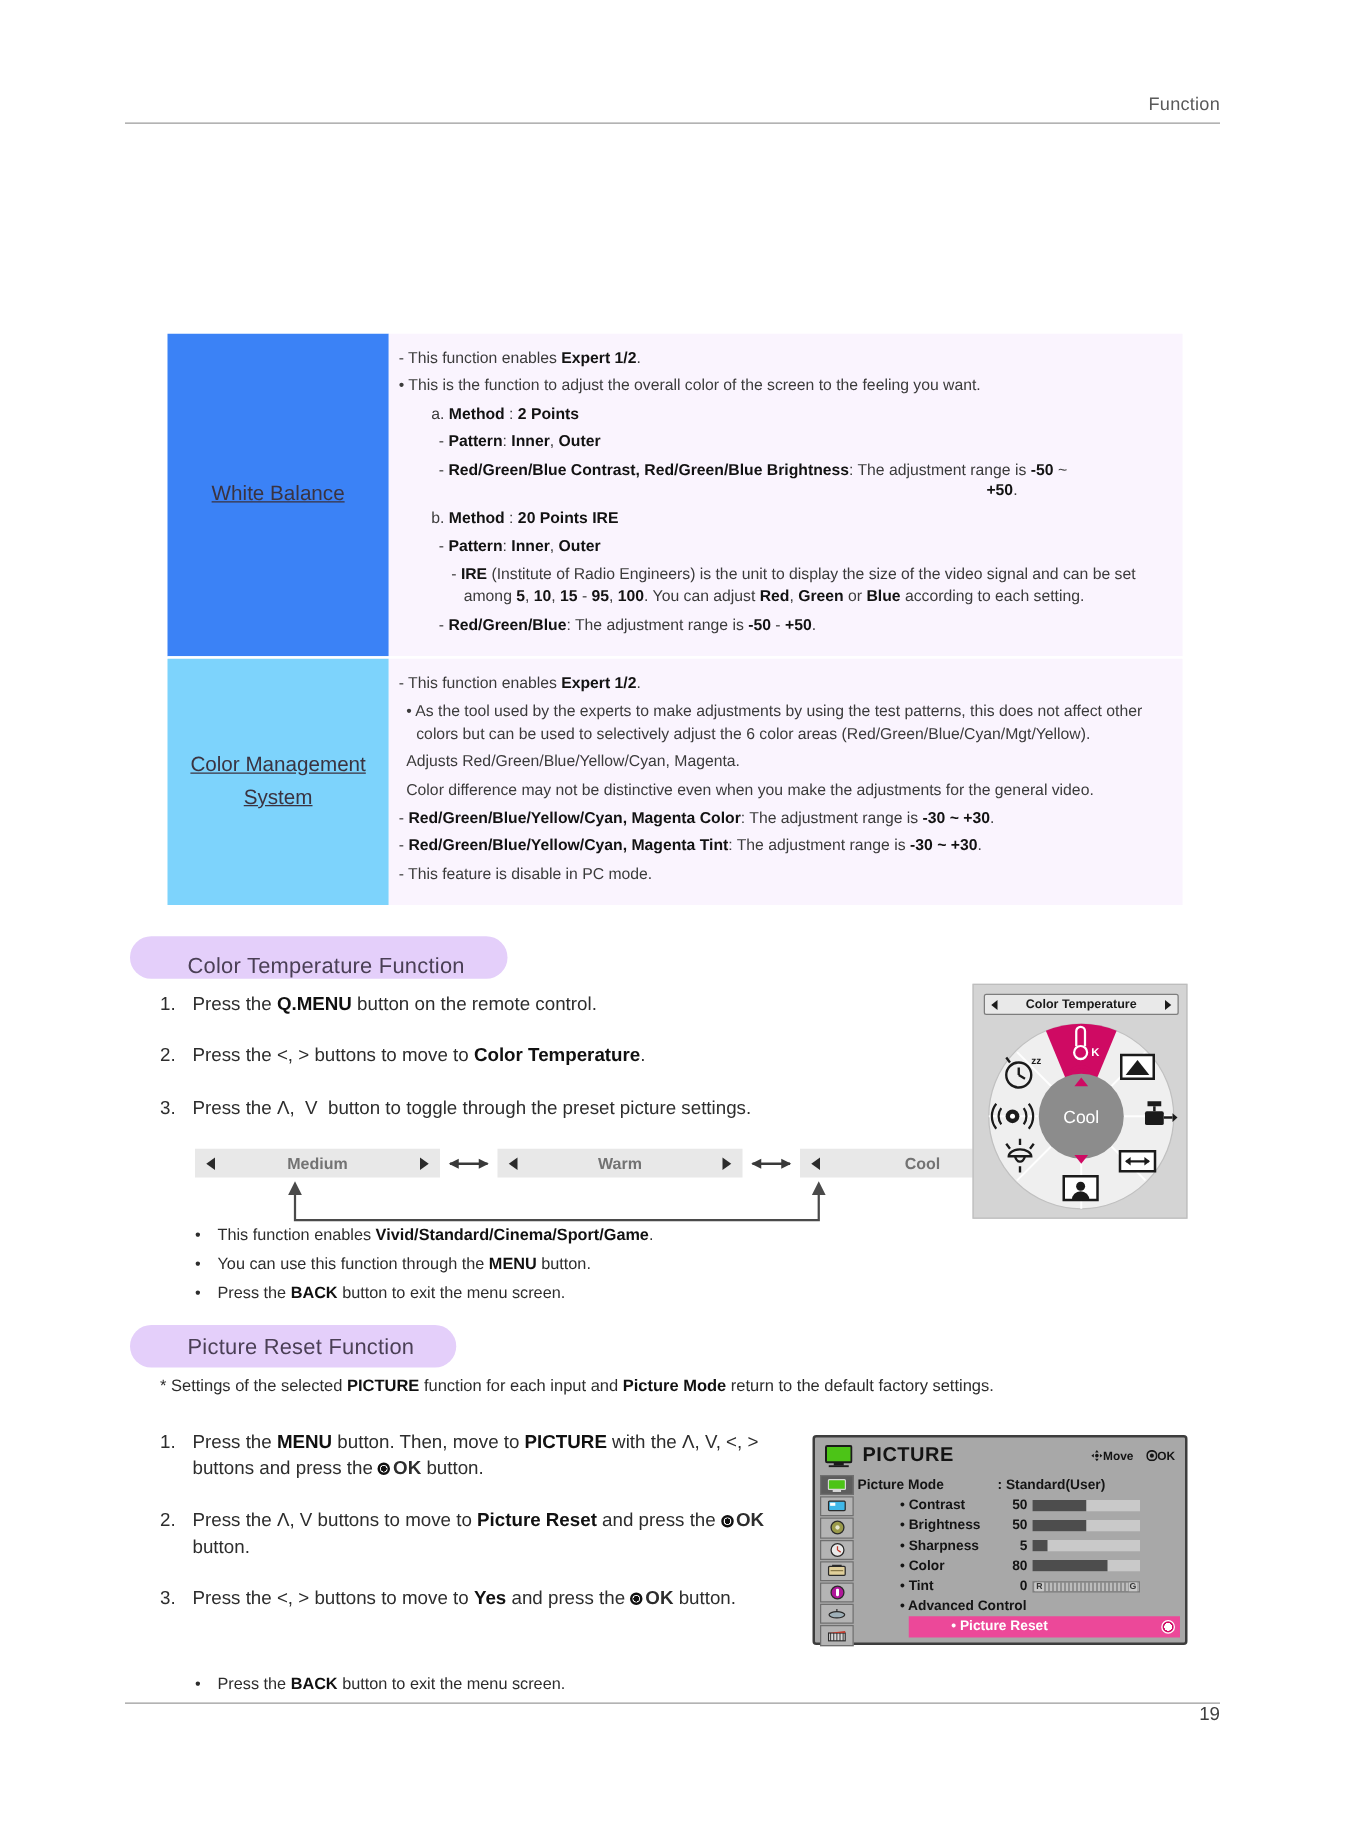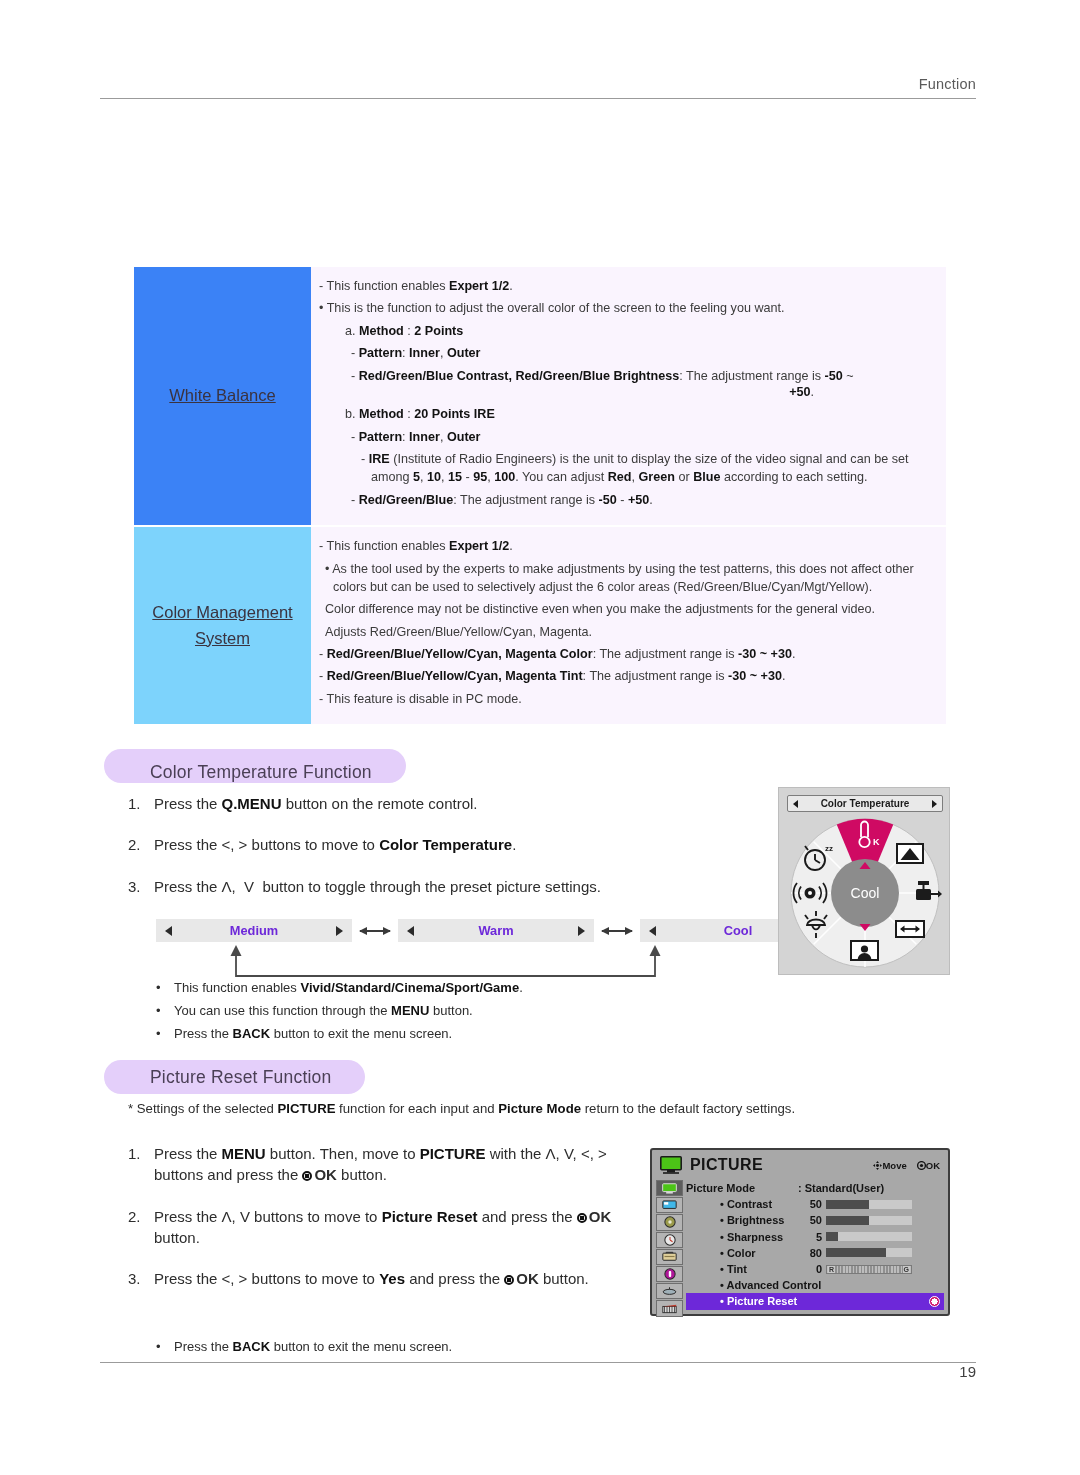--- a/index.html
+++ b/index.html
@@ -81,21 +81,21 @@
   }
 
   
   .preset-row{
     position:absolute; display:flex; align-items:center;
   }
   .preset-box{
     width:196px; height:23px; background:#e8e8e8;
     display:flex; align-items:center; justify-content:center;
     padding:0 9px;
-    font-size:12.8px; font-weight:bold; color:#6d28d9;
+    font-size:12.8px; font-weight:bold; color:#737373;
   }
   .preset-box .lbl{ flex:1 1 auto; text-align:center; }
   .tri-l, .tri-r{ width:0;height:0;border-top:5px solid transparent;border-bottom:5px solid transparent; }
   .tri-l{ border-right:7px solid #2b2b2b; }
   .tri-r{ border-left:7px solid #2b2b2b; }
   .dblarrow{ width:46px; height:23px; position:relative; }
   .dblarrow:before{
     content:""; position:absolute; left:8px; right:8px; top:11px; height:1.6px; background:#3a3a3a;
   }
   .dblarrow:after{
@@ -155,21 +155,21 @@
   .osd-line .val{ width:24px; text-align:right; margin-right:4px; }
   .bar{ width:86px; height:9px; background:#c9c9c9; position:relative; }
   .bar i{ position:absolute; left:0; top:0; bottom:0; background:#4d4d4d; display:block; }
   .tintbar{
     width:86px; height:9px; display:flex; align-items:center; justify-content:space-between;
     padding:0 1px; font-size:7px; font-weight:bold; color:#333;
     background:repeating-linear-gradient(90deg,#bdbdbd 0 1.6px,#8f8f8f 1.6px 3.2px);
     border:1px solid #7a7a7a;
   }
   .tintbar span{ background:#c9c9c9; padding:0 1px; line-height:1; }
-  .osd-line.active{ background:#6d28d9; color:#ffffff; margin-right:0; padding-right:4px; }
+  .osd-line.active{ background:#ec4899; color:#ffffff; margin-right:0; padding-right:4px;margin-left:41px; }
   .osd-line.active .nm{ color:#fff; }
   .osd-ok{
     margin-left:auto; width:11px; height:11px; border-radius:50%;
     border:1.6px solid #fff;
     background:radial-gradient(circle at 50% 50%, #fff 0 3px, #cf0a63 3.2px 100%);
   }
 
   
   .page-footer{
     position:absolute; left:100px; top:1362px; width:876px;
@@ -208,22 +208,22 @@
     </div>
   </div>
 
   <div class="feat-row">
     <div class="feat-name lo">
       <span>Color Management<br>System</span>
     </div>
     <div class="feat-body">
       <p class="ln dash">- This function enables <b>Expert 1/2</b>.</p>
       <p class="ln hang" style="padding-left:14px;text-indent:-8px;">• As the tool used by the experts to make adjustments by using the test patterns, this does not affect other colors but can be used to selectively adjust the 6 color areas (Red/Green/Blue/Cyan/Mgt/Yellow).</p>
+      <p class="ln" style="padding-left:6px;">Adjusts Red/Green/Blue/Yellow/Cyan, Magenta.</p>
       <p class="ln" style="padding-left:6px;">Color difference may not be distinctive even when you make the adjustments for the general video.</p>
-      <p class="ln" style="padding-left:6px;">Adjusts Red/Green/Blue/Yellow/Cyan, Magenta.</p>
       <p class="ln dash">- <b>Red/Green/Blue/Yellow/Cyan, Magenta Color</b>: The adjustment range is <b>-30 ~ +30</b>.</p>
       <p class="ln dash">- <b>Red/Green/Blue/Yellow/Cyan, Magenta Tint</b>: The adjustment range is <b>-30 ~ +30</b>.</p>
       <p class="ln dash">- This feature is disable in PC mode.</p>
     </div>
   </div>
 </div>
 
 <div class="pill" style="left:104px; top:749px;align-items:flex-end;">
   <span>Color Temperature Function</span>
 </div>

